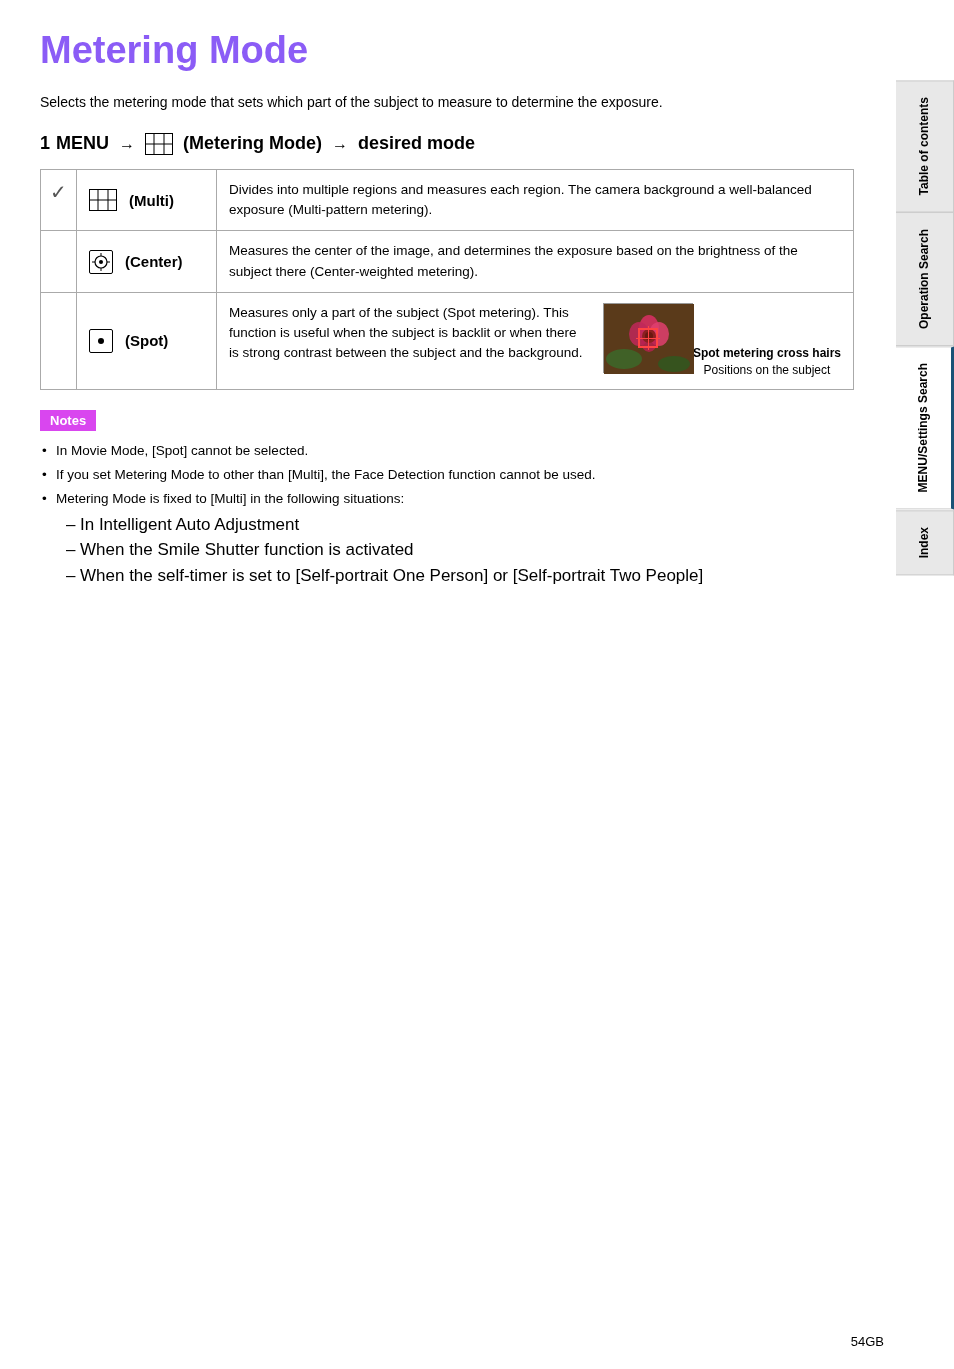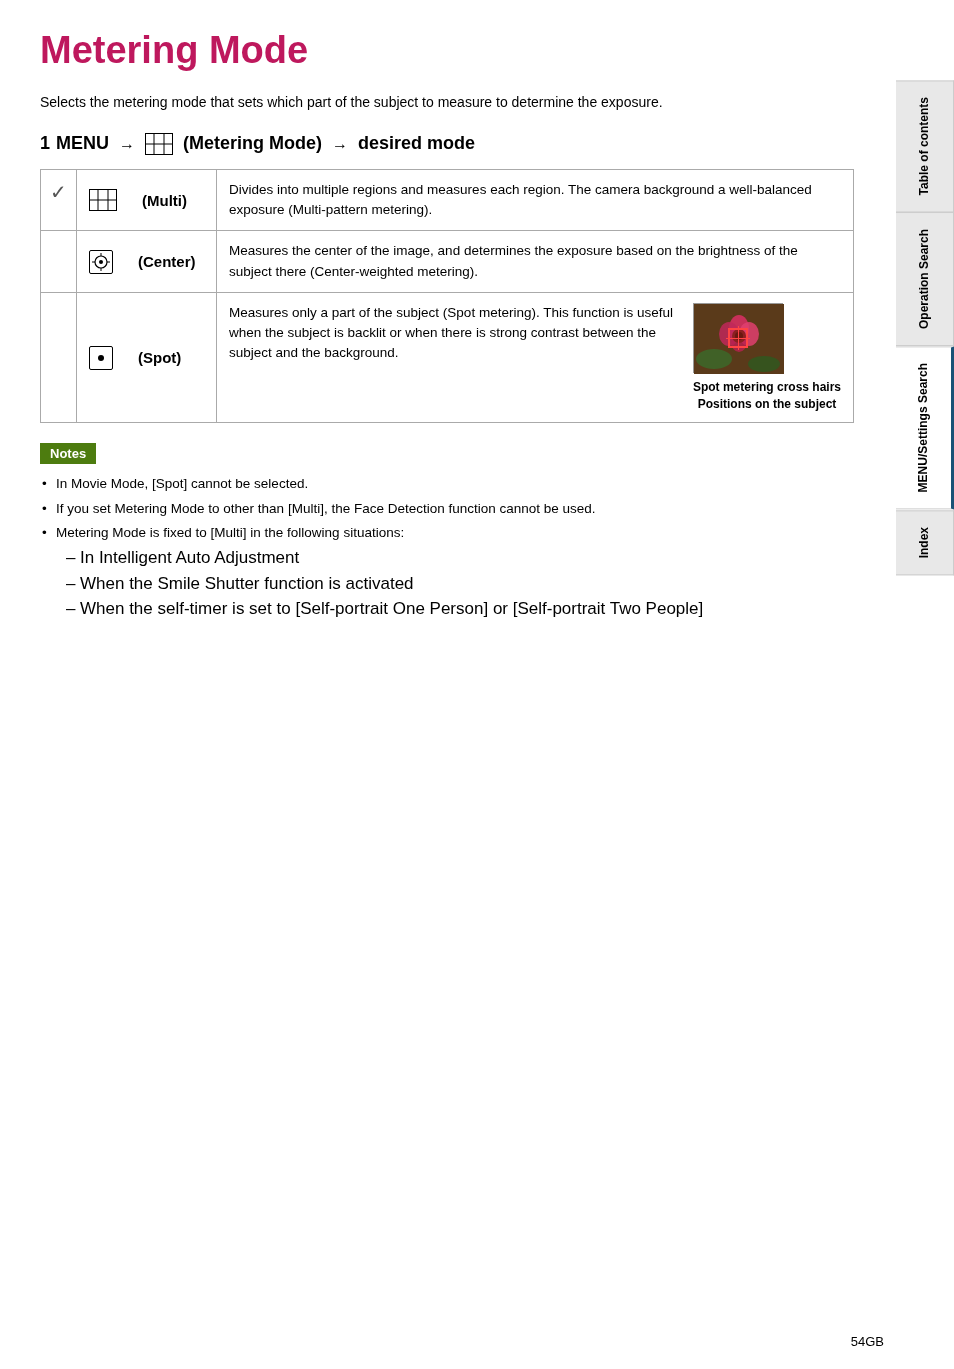--- a/index.html
+++ b/index.html
@@ -14,21 +14,21 @@
     }
 
     .main-content {
       padding: 30px 40px 40px 40px;
       margin-right: 60px;
     }
 
     .page-title {
       font-size: 38px;
       font-weight: bold;
-      color: #be185d;
+      color: #8b5cf6;
       margin-bottom: 20px;
       line-height: 1.1;
     }
 
     .intro-text {
       font-size: 14px;
       line-height: 1.5;
       margin-bottom: 20px;
       color: #000;
     }
@@ -81,39 +81,38 @@
 
     .checkmark-cell {
       font-size: 20px;
       color: #555;
       vertical-align: middle;
     }
 
     .mode-label-cell {
       display: flex;
       align-items: center;
-      gap: 21px;
+      gap: 8px;
     }
 
     
     .spot-content {
       display: flex;
       gap: 16px;
     }
 
     .spot-text {
       flex: 1;
     }
 
     .spot-image-area {
       display: flex;
-      flex-direction: column;
-      align-items: flex-start;
+      flex-direction: row;
+      align-items: flex-end;
       min-width: 120px;
-      font-weight: bold;
     }
 
     .spot-image-placeholder {
       width: 90px;
       height: 70px;
       background: linear-gradient(135deg, #8B3A3A 0%, #c0522a 30%, #8B3A3A 60%, #2d5a2d 90%);
       border: 1px solid #999;
       position: relative;
       margin-bottom: 6px;
     }
@@ -158,21 +157,21 @@
       font-size: 12px;
     }
 
     
     .notes-section {
       margin-top: 10px;
     }
 
     .notes-badge {
       display: inline-block;
-      background: #4d7c0f;
+      background: #d946ef;
       color: #fff;
       font-weight: bold;
       font-size: 13px;
       padding: 3px 10px;
       margin-bottom: 10px;
     }
 
     .notes-list {
       list-style: none;
       padding: 0;

